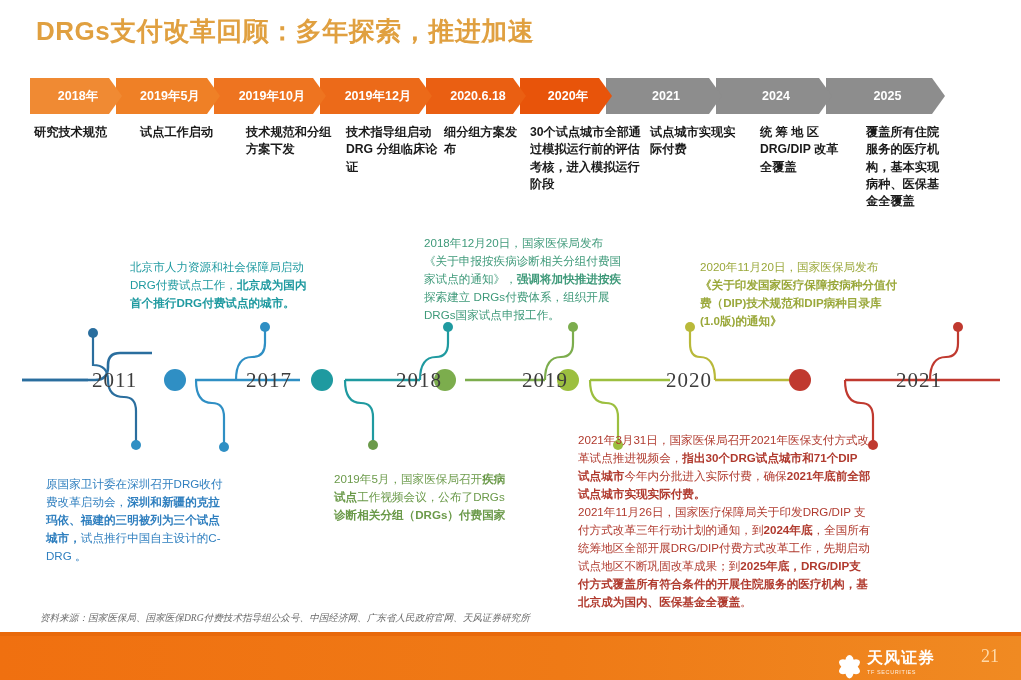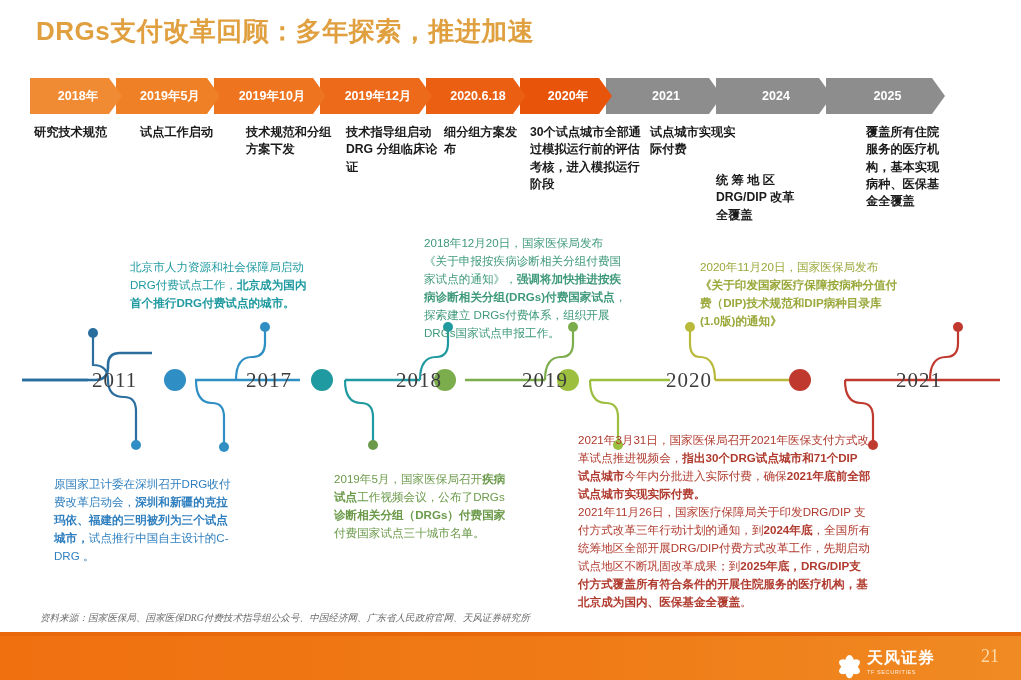--- a/index.html
+++ b/index.html
@@ -130,21 +130,21 @@
   </div>
 
 <div id="stage-captions">
     <div class="stage-cap" style="left: 34px; top: 124px; width: 100px;">研究技术规范</div>
     <div class="stage-cap" style="left: 140px; top: 124px; width: 100px;">试点工作启动</div>
     <div class="stage-cap" style="left: 246px; top: 124px; width: 94px;">技术规范和分组方案下发</div>
     <div class="stage-cap" style="left: 346px; top: 124px; width: 92px;">技术指导组启动 DRG 分组临床论证</div>
     <div class="stage-cap" style="left: 444px; top: 124px; width: 80px;">细分组方案发布</div>
     <div class="stage-cap" style="left: 530px; top: 124px; width: 114px;">30个试点城市全部通过模拟运行前的评估考核，进入模拟运行阶段</div>
     <div class="stage-cap" style="left: 650px; top: 124px; width: 92px;">试点城市实现实际付费</div>
-    <div class="stage-cap" style="left: 716px; top: 124px; width: 84px; margin-top: 48px;">统 筹 地 区 DRG/DIP 改革全覆盖</div>
+    <div class="stage-cap" style="left: 760px; top: 124px; width: 84px;">统 筹 地 区 DRG/DIP 改革全覆盖</div>
     <div class="stage-cap" style="left: 866px; top: 124px; width: 82px;">覆盖所有住院服务的医疗机构，基本实现病种、医保基金全覆盖</div>
   </div>
 
 <svg id="timeline-svg" width="1021" height="250">
   <defs>
     <linearGradient id="gradMain" x1="0" y1="0" x2="1" y2="0">
       <stop offset="0%" stop-color="#2a6e9e"></stop>
       <stop offset="18%" stop-color="#2f8fc4"></stop>
       <stop offset="33%" stop-color="#1f9aa0"></stop>
       <stop offset="48%" stop-color="#6aa85a"></stop>
@@ -212,40 +212,38 @@
     <div class="year-label" style="left: 522px; top: 368px;">2019</div>
     <div class="year-label" style="left: 666px; top: 368px;">2020</div>
     <div class="year-label" style="left: 896px; top: 368px;">2021</div>
   </div>
 
 <div class="note" id="note-beijing" style="left: 130px; top: 258px; width: 210px; color: rgb(31, 154, 160);">
     <div><span>北京市人力资源和社会保障局启动</span></div>
     <div><span>DRG付费试点工作，</span><span style="font-weight: bold;">北京成为国内</span></div>
     <div><span style="font-weight: bold;">首个推行DRG付费试点的城市。</span></div>
   </div>
-<div class="note" id="note-shenzhen" style="left: 46px; top: 475px; width: 200px; color: rgb(47, 127, 191); margin-left: 8px;">
+<div class="note" id="note-shenzhen" style="left: 46px; top: 475px; width: 200px; color: rgb(47, 127, 191);">
     <div><span>原国家卫计委在深圳召开DRG收付</span></div>
     <div><span>费改革启动会，</span><span style="font-weight: bold;">深圳和新疆的克拉</span></div>
     <div><span style="font-weight: bold;">玛依、福建的三明被列为三个试点</span></div>
     <div><span style="font-weight: bold;">城市，</span><span>试点推行中国自主设计的C-</span></div>
     <div><span>DRG 。</span></div>
   </div>
 <div class="note" id="note-2018" style="left: 424px; top: 234px; width: 220px; color: rgb(63, 154, 122);">
     <div><span>2018年12月20日，国家医保局发布</span></div>
     <div><span>《关于申报按疾病诊断相关分组付费国</span></div>
     <div><span>家试点的通知》，</span><span style="font-weight: bold;">强调将加快推进按疾</span></div>
-    <div><span style="font-weight: bold;">病诊断相关分组(DRGs)付费国家试点</span><span>，</span></div>
     <div><span>探索建立 DRGs付费体系，组织开展</span></div>
     <div><span>DRGs国家试点申报工作。</span></div>
   </div>
 <div class="note" id="note-2019" style="left: 334px; top: 470px; width: 215px; color: rgb(107, 154, 74);">
     <div><span>2019年5月，国家医保局召开</span><span style="font-weight: bold;">疾病</span></div>
     <div><span style="font-weight: bold;">试点</span><span>工作视频会议，公布了DRGs</span></div>
     <div><span style="font-weight: bold;">诊断相关分组（DRGs）付费国家</span></div>
-    <div><span>付费国家试点三十城市名单。</span></div>
   </div>
 <div class="note" id="note-2020" style="left: 700px; top: 258px; width: 232px; color: rgb(154, 168, 58);">
     <div><span>2020年11月20日，国家医保局发布</span></div>
     <div><span style="font-weight: bold;">《关于印发国家医疗保障按病种分值付</span></div>
     <div><span style="font-weight: bold;">费（DIP)技术规范和DIP病种目录库</span></div>
     <div><span style="font-weight: bold;">(1.0版)的通知》</span></div>
   </div>
 <div class="note" id="note-2021" style="left: 578px; top: 431px; width: 320px; color: rgb(176, 58, 46);">
     <div><span>2021年3月31日，国家医保局召开2021年医保支付方式改</span></div>
     <div><span>革试点推进视频会，</span><span style="font-weight: bold;">指出30个DRG试点城市和71个DIP</span></div>

